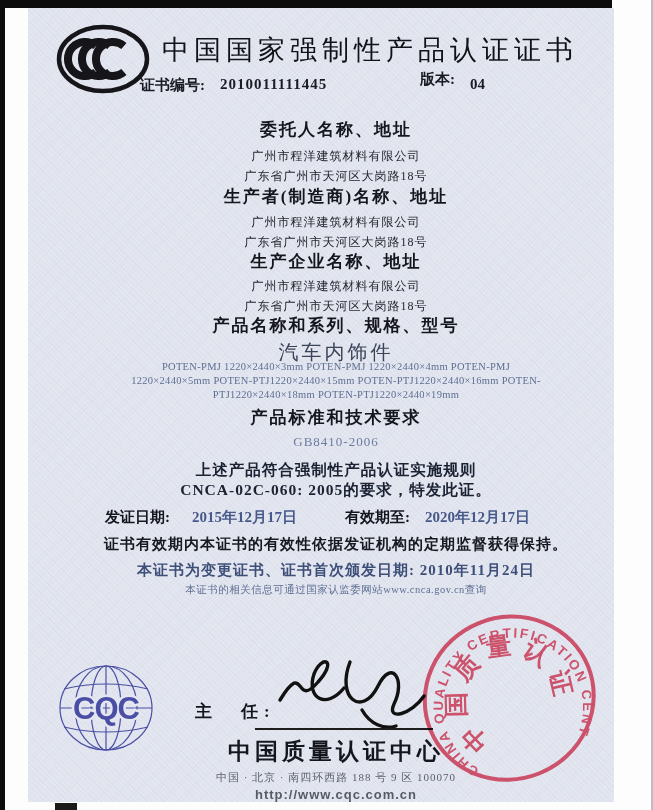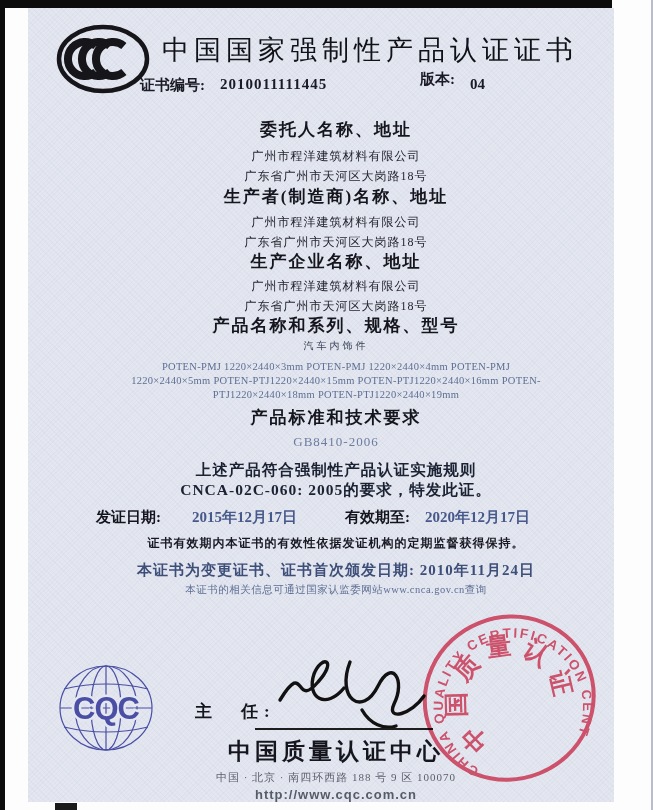--- a/index.html
+++ b/index.html
@@ -68,41 +68,41 @@
 
   <div class="abs ctr t-head" style="top:177px;">生产者(制造商)名称、地址</div>
   <div class="abs ctr t-small" style="top:206px;">广州市程洋建筑材料有限公司</div>
   <div class="abs ctr t-small" style="top:226px;">广东省广州市天河区大岗路18号</div>
 
   <div class="abs ctr t-head" style="top:242px;">生产企业名称、地址</div>
   <div class="abs ctr t-small" style="top:270px;">广州市程洋建筑材料有限公司</div>
   <div class="abs ctr t-small" style="top:290px;">广东省广州市天河区大岗路18号</div>
 
   <div class="abs ctr t-head" style="top:306px;">产品名称和系列、规格、型号</div>
-  <div class="abs ctr" style="top:331px;font-size:10px;color:#3a4358;letter-spacing:3px;">汽车内饰件</div>
+  <div class="abs ctr" style="top:331px;font-size:20px;color:#3a4358;letter-spacing:3px;">汽车内饰件</div>
   <div class="abs ctr models" style="top:352px;">
     <div>POTEN-PMJ 1220×2440×3mm POTEN-PMJ 1220×2440×4mm POTEN-PMJ</div>
     <div>1220×2440×5mm POTEN-PTJ1220×2440×15mm POTEN-PTJ1220×2440×16mm POTEN-</div>
     <div>PTJ1220×2440×18mm POTEN-PTJ1220×2440×19mm</div>
   </div>
 
   <div class="abs ctr t-head" style="top:398px;">产品标准和技术要求</div>
   <div class="abs ctr" style="top:426px;font-size:13px;color:#6c7c9e;letter-spacing:1px;">GB8410-2006</div>
 
   <div class="abs ctr statement" style="top:452px;">上述产品符合强制性产品认证实施规则</div>
   <div class="abs ctr statement" style="top:472px;">CNCA-02C-060: 2005的要求，特发此证。</div>
 
   <div>
-    <span class="abs dateline" style="left:68px;top:500px;">发证日期:</span>
+    <span class="abs dateline" style="left:77px;top:500px;">发证日期:</span>
     <span class="abs dateline dateval" style="left:164px;top:500px;">2015年12月17日</span>
     <span class="abs dateline" style="left:317px;top:500px;">有效期至:</span>
     <span class="abs dateline dateval" style="left:397px;top:500px;">2020年12月17日</span>
   </div>
 
-  <div class="abs ctr" style="top:527px;font-size:12px;font-weight:bold;color:#181822;letter-spacing:1px;">证书有效期内本证书的有效性依据发证机构的定期监督获得保持。</div>
+  <div class="abs ctr" style="top:527px;font-size:15px;font-weight:bold;color:#181822;letter-spacing:1px;">证书有效期内本证书的有效性依据发证机构的定期监督获得保持。</div>
   <div class="abs ctr" style="top:553px;font-size:15px;font-weight:bold;color:#3d4e78;letter-spacing:1px;">本证书为变更证书、证书首次颁发日期: 2010年11月24日</div>
   <div class="abs ctr" style="top:575px;font-size:10.5px;color:#5d6e92;letter-spacing:0.5px;">本证书的相关信息可通过国家认监委网站www.cnca.gov.cn查询</div>
 
   <div class="abs" style="left:28px;top:650px;">
     <svg width="100" height="100" viewBox="0 0 100 100">
       <g stroke="#4a4fa5" fill="none" stroke-width="1.2">
         <ellipse cx="50" cy="50" rx="46" ry="42"></ellipse>
         <ellipse cx="50" cy="50" rx="31" ry="42"></ellipse>
         <ellipse cx="50" cy="50" rx="15" ry="42"></ellipse>
         <line x1="50" y1="8" x2="50" y2="92"></line>

